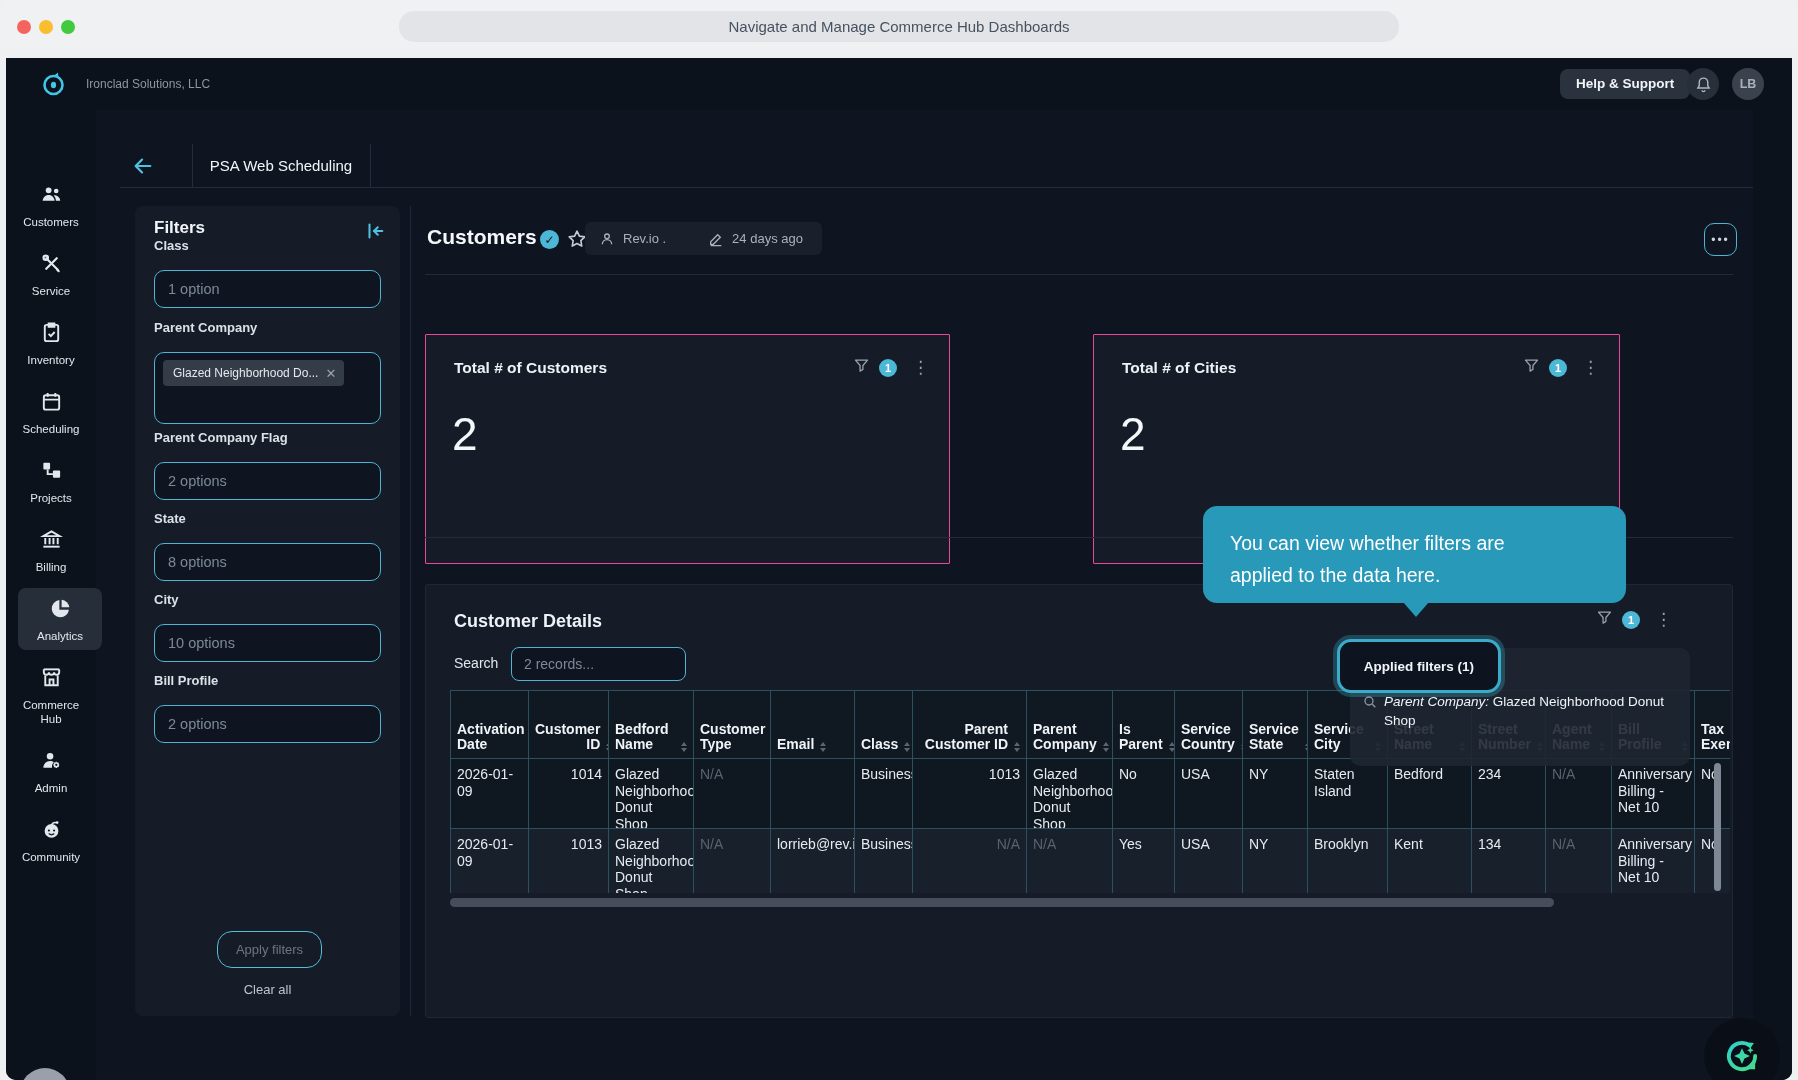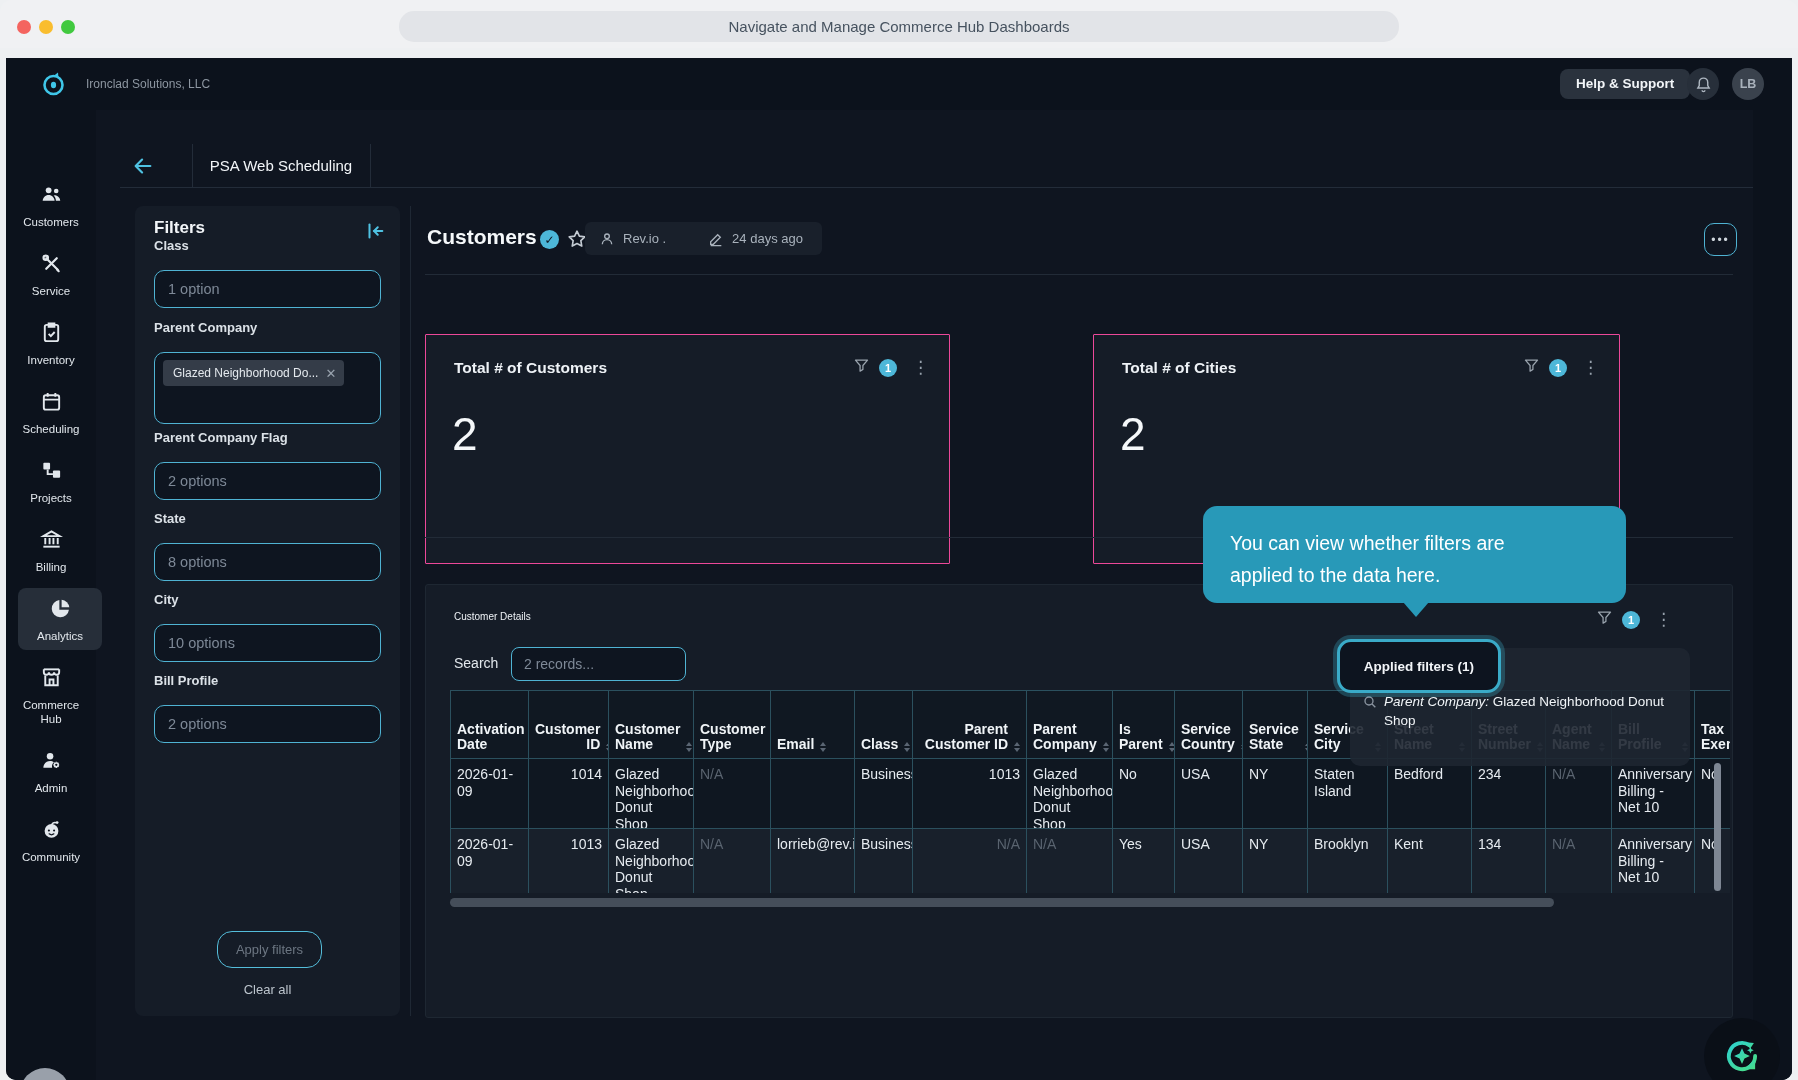--- a/index.html
+++ b/index.html
@@ -82,21 +82,21 @@
   .card { position:absolute; top:236px; height:230px; background:#151c27; border:1px solid #ec4899; border-radius:1px;margin-top:40px; }
   .card .c-title { position:absolute; left:28px; top:24px; font-size:15.5px; font-weight:700; color:#eef2f6; }
   .card .c-value { position:absolute; left:26px; top:72px; font-size:46px; font-weight:400; color:#f5f8fa; }
   .icon-cluster { position:absolute; top:22px; display:flex; align-items:center; gap:9px; }
   .badge { width:18px; height:18px; border-radius:50%; background:#4db7d8; color:#fff; font-size:11px; font-weight:700;
     display:flex; align-items:center; justify-content:center; }
   .kebab { color:#97a1ac; font-size:17px; margin-left:6px; cursor:pointer; line-height:1; }
 
   
   .details-card { position:absolute; left:419px; top:526px; width:1308px; height:434px; background:#151c27; border:1px solid #1e2732; border-radius:3px; }
-  .d-title { position:absolute; left:28px; top:26px; font-size:10px; font-weight:400; color:#eef2f6; }
+  .d-title { position:absolute; left:28px; top:26px; font-size:18px; font-weight:700; color:#eef2f6; }
   .search-label { position:absolute; left:28px; top:70px; font-size:14px; color:#e2e7ec; }
   .search-input { position:absolute; left:85px; top:62px; width:175px; height:34px; background:#0e1520; border:1.5px solid #4fb3d3;
     border-radius:8px; color:#7e8997; font-size:14px; padding:0 12px; font-family:inherit; }
   .search-input::placeholder { color:#7e8997; opacity:1; }
 
   
   .tbl { position:absolute; left:24px; top:105px; width:1280px; height:203px; overflow:hidden; border-top:1px solid #2b505e; border-left:1px solid #2b505e; background:#0f1721; }
   .trow { display:flex; }
   .th,.td { flex:none; border-right:1px solid #2b505e; padding:6px 6px; font-size:14px; overflow:hidden; }
   .th { display:flex; align-items:flex-end; font-weight:700; color:#f0f4f7; background:#101822; height:67px; line-height:15px; }
@@ -369,21 +369,21 @@
             </span>
           </div>
           <div class="th num" style="width: 80px;">
             <span>Customer ID</span>
             <span class="sort">
               <i class="up"></i>
               <i class="dn"></i>
             </span>
           </div>
           <div class="th" style="width: 85px;">
-            <span>Customer Name</span>
+            <span>Bedford Name</span>
             <span class="sort">
               <i class="up"></i>
               <i class="dn"></i>
             </span>
           </div>
           <div class="th" style="width: 77px;">
             <span>Customer Type</span>
             <span class="sort">
               <i class="up"></i>
               <i class="dn"></i>

